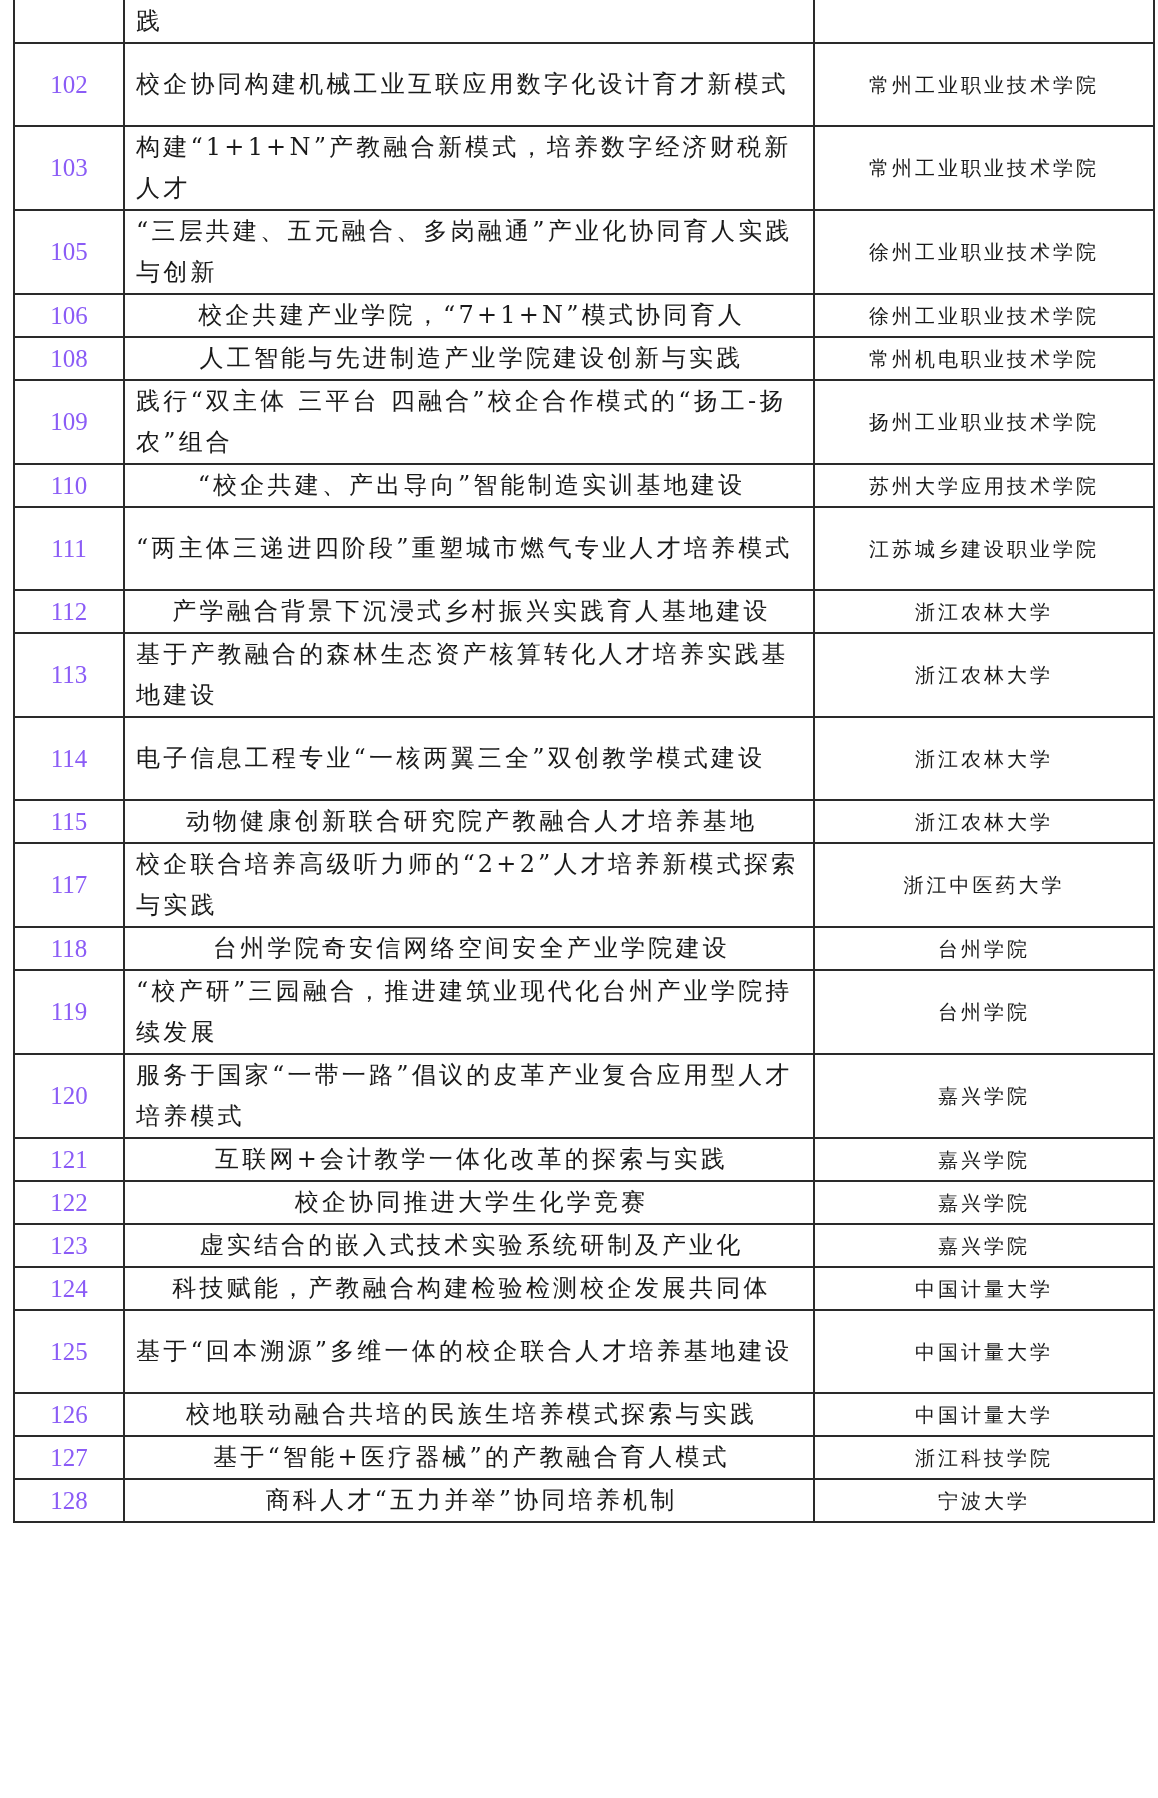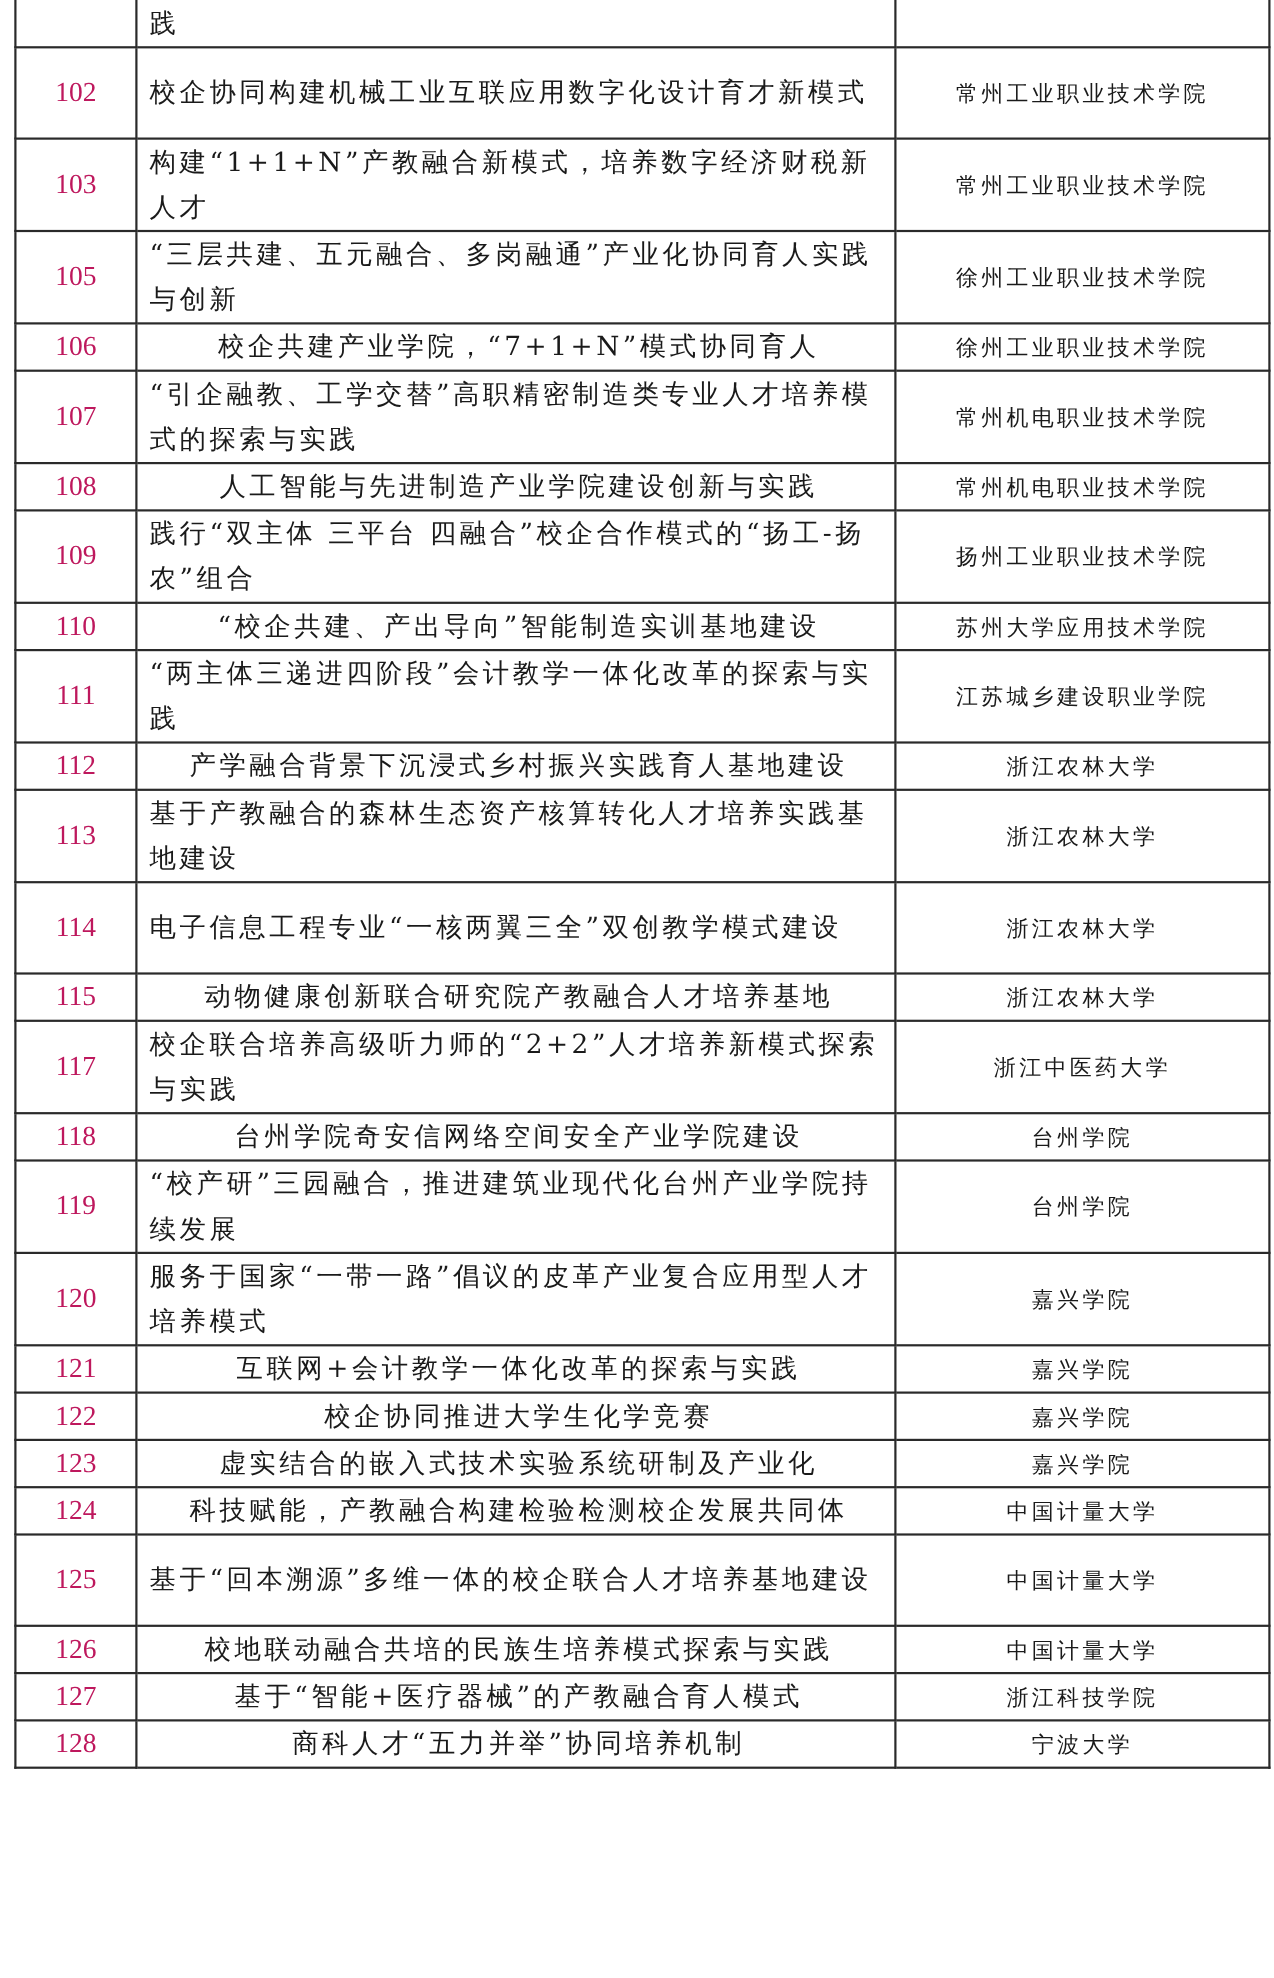--- a/index.html
+++ b/index.html
@@ -28,21 +28,21 @@
       padding: 0;
       vertical-align: middle;
     }
     .col-no { width: 110px; }
     .col-title { width: 690px; }
     .col-inst { width: 340px; }
     .cell-no {
       text-align: center;
       font-family: "Liberation Serif", "DejaVu Serif", serif;
       font-size: 25px;
-      color: #be185d;
+      color: #8b5cf6;
     }
     .cell-title {
       font-size: 24px;
       letter-spacing: 3.2px;
       line-height: 41px;
       padding: 0 6px 0 11px !important;
       text-align: left;
       word-break: break-all;
     }
     .cell-inst {
@@ -83,43 +83,38 @@
       <tr class="h2">
         <td class="cell-no">105</td>
         <td class="cell-title">“三层共建、五元融合、多岗融通”产业化协同育人实践与创新</td>
         <td class="cell-inst">徐州工业职业技术学院</td>
       </tr>
       <tr class="h1">
         <td class="cell-no">106</td>
         <td class="cell-title">校企共建产业学院，“7+1+N”模式协同育人</td>
         <td class="cell-inst">徐州工业职业技术学院</td>
       </tr>
-      <tr class="h2">
-        <td class="cell-no">107</td>
-        <td class="cell-title">“引企融教、工学交替”高职精密制造类专业人才培养模式的探索与实践</td>
-        <td class="cell-inst">常州机电职业技术学院</td>
-      </tr>
       <tr class="h1">
         <td class="cell-no">108</td>
         <td class="cell-title">人工智能与先进制造产业学院建设创新与实践</td>
         <td class="cell-inst">常州机电职业技术学院</td>
       </tr>
       <tr class="h2">
         <td class="cell-no">109</td>
         <td class="cell-title">践行“双主体 三平台 四融合”校企合作模式的“扬工-扬农”组合</td>
         <td class="cell-inst">扬州工业职业技术学院</td>
       </tr>
       <tr class="h1">
         <td class="cell-no">110</td>
         <td class="cell-title">“校企共建、产出导向”智能制造实训基地建设</td>
         <td class="cell-inst">苏州大学应用技术学院</td>
       </tr>
       <tr class="h2">
         <td class="cell-no">111</td>
-        <td class="cell-title">“两主体三递进四阶段”会计教学一体化改革的探索与实践</td>
+        <td class="cell-title">“两主体三递进四阶段”重塑城市燃气专业人才培养模式</td>
         <td class="cell-inst">江苏城乡建设职业学院</td>
       </tr>
       <tr class="h1">
         <td class="cell-no">112</td>
         <td class="cell-title">产学融合背景下沉浸式乡村振兴实践育人基地建设</td>
         <td class="cell-inst">浙江农林大学</td>
       </tr>
       <tr class="h2">
         <td class="cell-no">113</td>
         <td class="cell-title">基于产教融合的森林生态资产核算转化人才培养实践基地建设</td>

